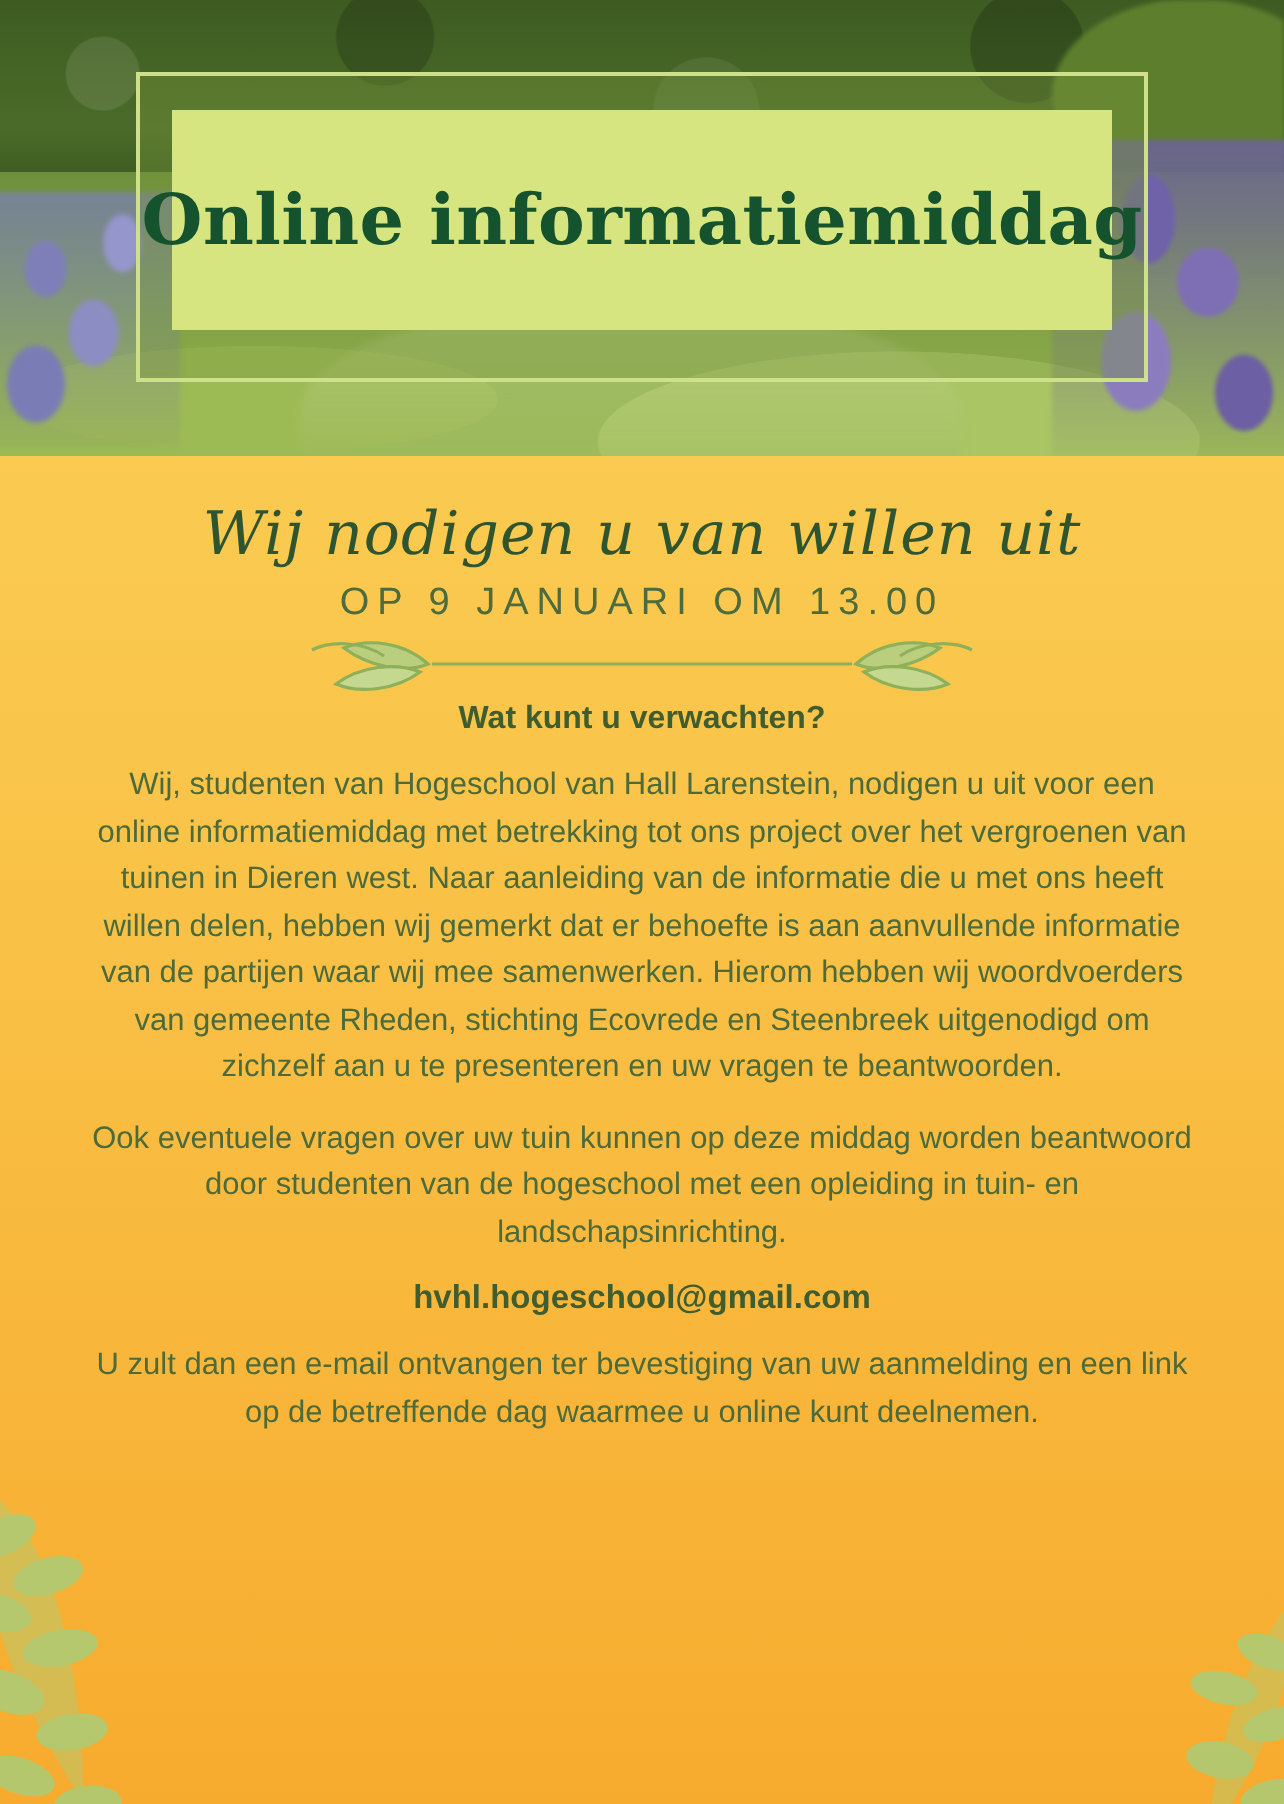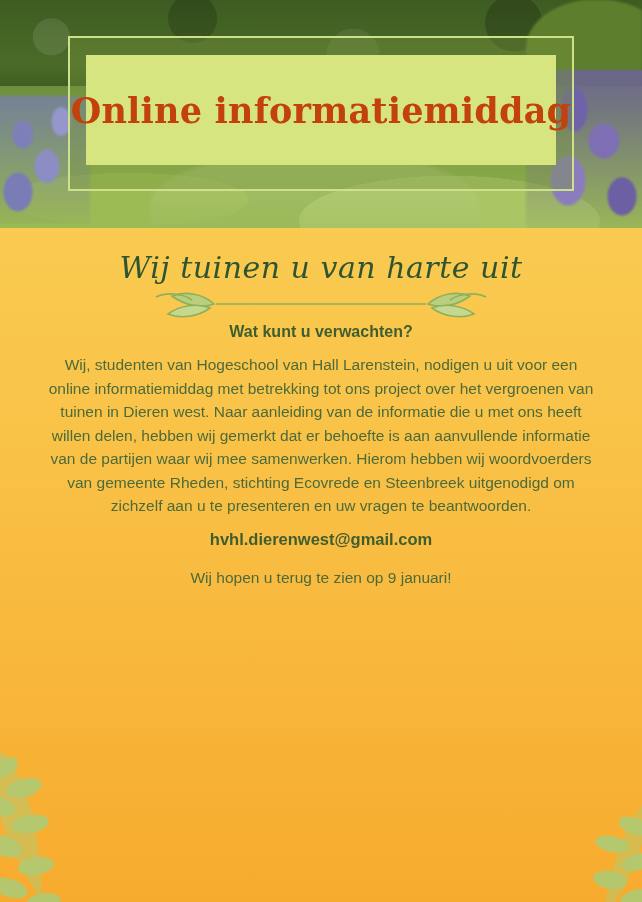--- a/index.html
+++ b/index.html
@@ -105,21 +105,21 @@
     width: 470px; height: 110px;
     background: #d7e581;
     display: flex;
     align-items: center;
     justify-content: center;
   }
   .title-text {
     font-family: "DejaVu Serif", "Liberation Serif", serif;
     font-weight: 700;
     font-size: 35px;
-    color: #c2410c;
+    color: #14532d;
     letter-spacing: .2px;
     white-space: nowrap;
   }
 
   
   .body-area {
     position: absolute;
     top: 228px; left: 0;
     width: 642px; height: 674px;
   }
@@ -201,42 +201,44 @@
     <div class="lav-right"></div>
   </div>
 
   <div class="title-frame"></div>
   <div class="title-inner">
     <div class="title-text">Online informatiemiddag</div>
   </div>
 
   <div class="body-area">
 
-    <div class="invite">Wij tuinen u van harte uit</div>
+    <div class="invite">Wij nodigen u van willen uit</div>
+    <div class="date">OP 9 JANUARI OM 13.00</div>
 
     <div class="divider">
       <svg width="430" height="34" viewBox="0 0 430 34">
         <g stroke="#8fb05a" stroke-width="1.6" fill="none">
           <path d="M110 17 H320"></path>
           <path d="M108 17 C96 6, 78 4, 66 9 C78 18, 96 22, 108 17 Z" fill="#b9cf7e" stroke="#8fb05a"></path>
           <path d="M104 21 C92 30, 74 32, 62 27 C74 18, 92 16, 104 21 Z" fill="#c5d88f" stroke="#8fb05a"></path>
           <path d="M86 13 C76 6, 60 5, 50 10"></path>
           <path d="M322 17 C334 6, 352 4, 364 9 C352 18, 334 22, 322 17 Z" fill="#b9cf7e" stroke="#8fb05a"></path>
           <path d="M326 21 C338 30, 356 32, 368 27 C356 18, 338 16, 326 21 Z" fill="#c5d88f" stroke="#8fb05a"></path>
           <path d="M344 13 C354 6, 370 5, 380 10"></path>
         </g>
       </svg>
     </div>
 
     <div class="heading">Wat kunt u verwachten?</div>
     <p class="para">Wij, studenten van Hogeschool van Hall Larenstein, nodigen u uit voor een online informatiemiddag met betrekking tot ons project over het vergroenen van tuinen in Dieren west. Naar aanleiding van de informatie die u met ons heeft willen delen, hebben wij gemerkt dat er behoefte is aan aanvullende informatie van de partijen waar wij mee samenwerken. Hierom hebben wij woordvoerders van gemeente Rheden, stichting Ecovrede en Steenbreek uitgenodigd om zichzelf aan u te presenteren en uw vragen te beantwoorden.</p>
-
-    <div class="email">hvhl.dierenwest@gmail.com</div>
-
-    <div class="closing">Wij hopen u terug te zien op 9 januari!</div>
+    <p class="para">Ook eventuele vragen over uw tuin kunnen op deze middag worden beantwoord door studenten van de hogeschool met een opleiding in tuin- en landschapsinrichting.</p>
+
+    <div class="email">hvhl.hogeschool@gmail.com</div>
+    <p class="para">U zult dan een e-mail ontvangen ter bevestiging van uw aanmelding en een link op de betreffende dag waarmee u online kunt deelnemen.</p>
+
   </div>
 
   <svg class="leaf-deco leaf-bl" width="150" height="210" viewBox="0 0 150 210">
     <g fill="#aecb74" opacity="0.9">
       <path d="M10 40 C40 60, 60 110, 62 200 C30 150, 8 100, 10 40 Z" opacity=".55"></path>
       <ellipse cx="22" cy="66" rx="17" ry="9" transform="rotate(-25 22 66)"></ellipse>
       <ellipse cx="44" cy="86" rx="18" ry="9" transform="rotate(-15 44 86)"></ellipse>
       <ellipse cx="18" cy="104" rx="18" ry="9" transform="rotate(15 18 104)"></ellipse>
       <ellipse cx="50" cy="122" rx="19" ry="9" transform="rotate(-10 50 122)"></ellipse>
       <ellipse cx="24" cy="144" rx="19" ry="10" transform="rotate(20 24 144)"></ellipse>

